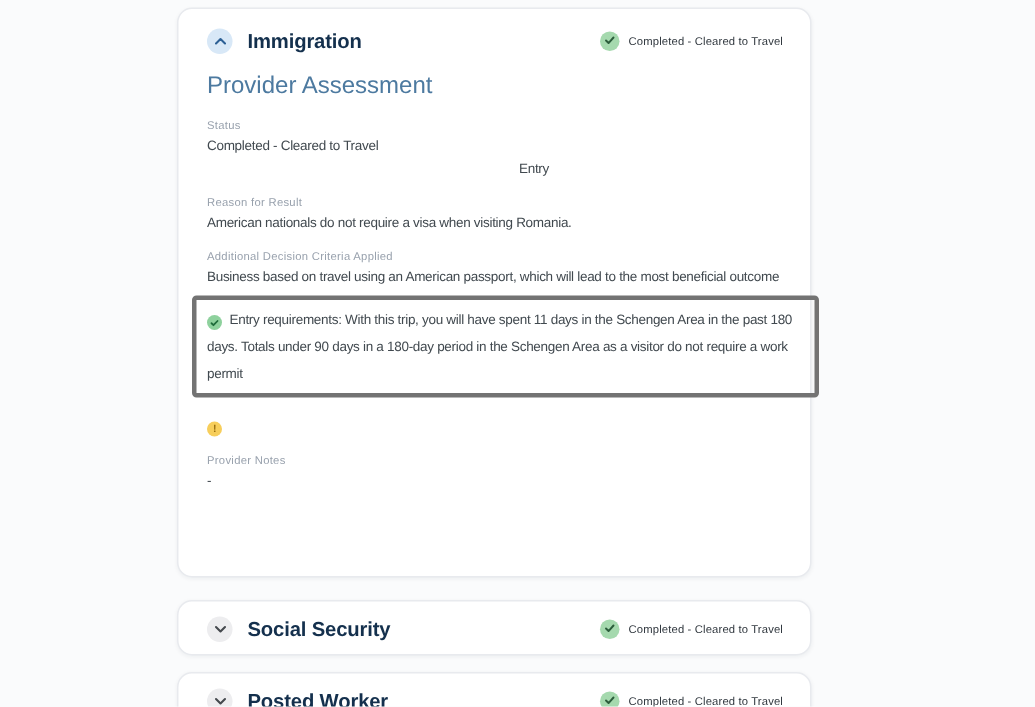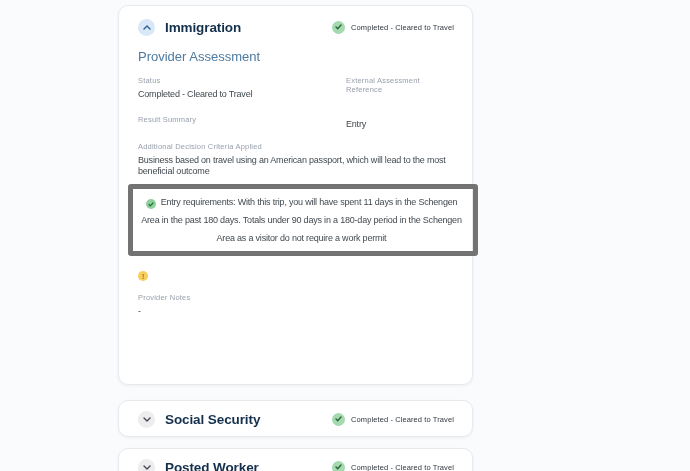--- a/index.html
+++ b/index.html
@@ -9,21 +9,21 @@
     font-family: "Liberation Sans", sans-serif;
     position: relative;
   }
   .page { position: absolute; left: 118px; top: 5px; width: 445px; }
 
   .card {
     background: #ffffff;
     border: 1px solid #e8eaee;
     border-radius: 10px;
     box-shadow: 0 1px 3px rgba(16,30,54,0.06);
-    width: 355px;
+    width: 423px;
   }
   .card.expanded { height: 380px; padding: 12px 18px 12px 19px; overflow: visible; }
   .card.collapsed { height: 37px; padding: 9px 18px 9px 19px; margin-top: 15px; }
   .card.collapsed.second { margin-top: 11px; height: 40px; }
 
   .card-header { display: flex; align-items: center; height: 18px; cursor: pointer; }
   .chev-circle {
     width: 17px; height: 17px; border-radius: 50%;
     display: inline-flex; align-items: center; justify-content: center;
     flex: 0 0 auto; margin-right: 10px;
@@ -34,25 +34,25 @@
     font-size: 13.5px; font-weight: 700; color: #14304d; letter-spacing: -0.1px;
   }
   .badge { margin-left: auto; display: flex; align-items: center; }
   .badge-circle {
     width: 13px; height: 13px; border-radius: 50%; background: #a5d9ae;
     display: inline-flex; align-items: center; justify-content: center;
     margin-right: 6px; flex: 0 0 auto;
   }
   .badge-label { font-size: 7.5px; color: #2f363d; letter-spacing: 0.1px; }
 
-  .subtitle { margin-top: 13px; font-size: 13px; font-weight: 400; color: #4d7aa0; }
+  .subtitle { margin-top: 13px; font-size: 16px; font-weight: 400; color: #4d7aa0; }
 
   .field-grid {
     margin-top: 12px;
-    display: grid; grid-template-columns: 208px 1fr; row-gap: 15px;
+    display: grid; grid-template-columns: 208px 1fr; 
   }
   .field-label {
     font-size: 7.5px; color: #98a1ad; letter-spacing: 0.2px; display: block;
   }
   .field-value {
     margin-top: 4px; font-size: 9px; color: #41494f; letter-spacing: -0.2px;
     line-height: 11px; display: block;
   }
   .field.wide { margin-top: 12px; }
 
@@ -64,24 +64,23 @@
     display: inline-flex; width: 10px; height: 10px; border-radius: 50%;
     align-items: center; justify-content: center;
     vertical-align: -1.5px; margin-right: 5px;
   }
   .notice-icon.success { background: #8ed19d; }
   .notice-icon.warning { background: #f7ce5b; }
   .warn-mark { font-size: 7px; font-weight: 700; color: #996f10; line-height: 1; }
 
   .red-annotation {
     margin: 7px -24px 0 -10px;
-    border: 5px solid #737373;
+    border: 3px solid #737373;
     border-radius: 3px;
     padding: 4px 10px 4px 7px;
-    text-align: center;
   }
   .notice.after-red { margin-top: 9px; }
   .provider-notes { margin-top: 10px; }
 
   svg { display: block; }
 </style>
 </head>
 <body>
 
 <div class="page">
@@ -105,30 +104,32 @@
     </div>
 
     <h3 class="subtitle">Provider Assessment</h3>
 
     <div class="field-grid">
       <div class="field">
         <span class="field-label">Status</span>
         <span class="field-value">Completed - Cleared to Travel</span>
       </div>
       <div class="field">
-        <span class="field-label">External Assessment Reference</span>
       </div>
       <div class="field">
-        <span class="field-label">Result Summary</span>
       </div>
       <div class="field">
         <span class="field-value">Entry</span>
       </div>
     </div>
 
+    <div class="field wide">
+      <span class="field-label">Reason for Result</span>
+      <span class="field-value">American nationals do not require a visa when visiting Romania.</span>
+    </div>
 
     <div class="field wide">
       <span class="field-label">Additional Decision Criteria Applied</span>
       <span class="field-value">Business based on travel using an American passport, which will lead to the most beneficial outcome</span>
     </div>
 
 
     <div class="red-annotation">
       <p class="notice">
         <span class="notice-icon success">

